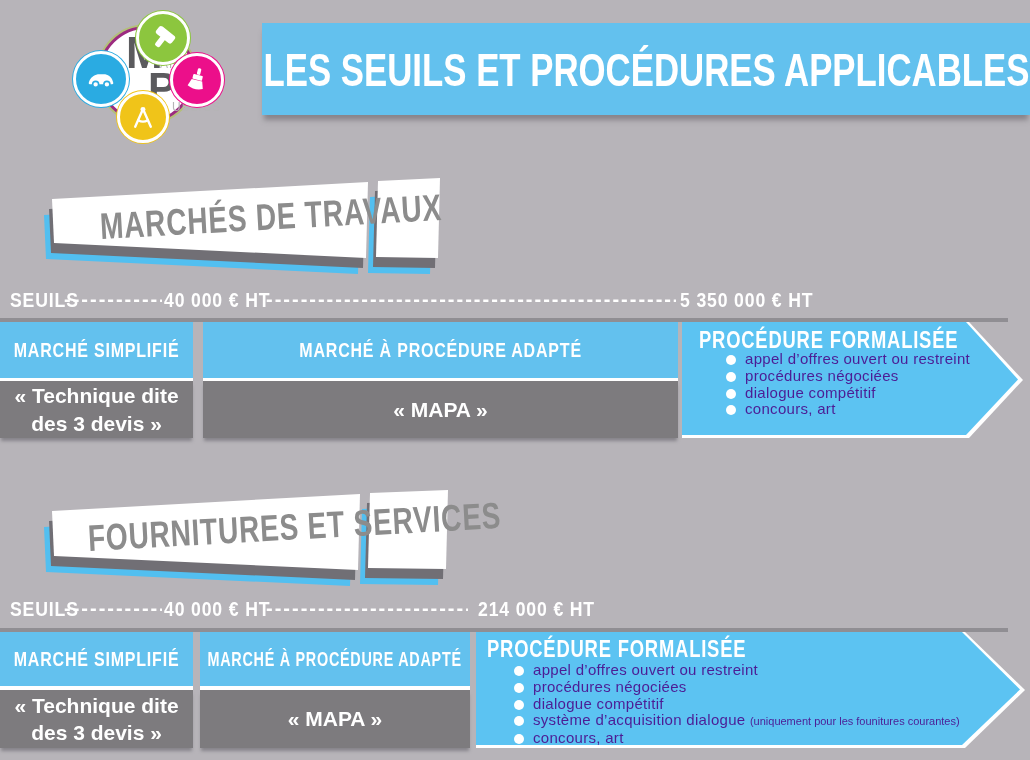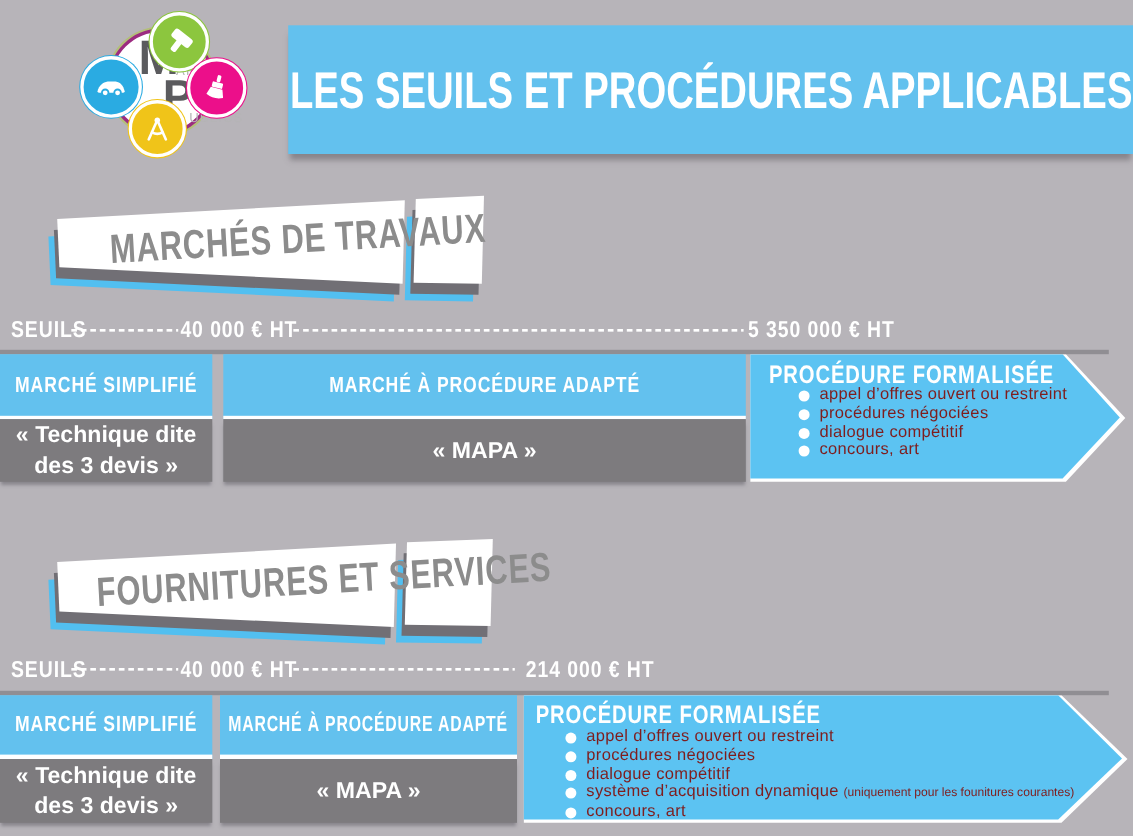--- a/index.html
+++ b/index.html
@@ -2,21 +2,21 @@
 <html><head>
 <meta charset="utf-8">
 <style>
   html,body { margin:0; padding:0; background:#9a979c; }
   .stage {
     position:relative; width:1030px; height:760px; overflow:hidden;
     background:#b7b4b9; font-family:"Liberation Sans", sans-serif;
   }
   
   .title-banner {
-    position:absolute; left:262px; top:23px; width:768px; height:117px;
+    position:absolute; left:262px; top:23px; width:768px; height:92px;
     background:#63c1ee; display:flex; align-items:center; justify-content:center;
     box-shadow:0 7px 5px -2px rgba(96,93,100,.55);
   }
   .title-text {
     color:#fff; font-weight:bold; font-size:47px; white-space:nowrap;
     transform:scaleX(0.74); letter-spacing:0px;
   }
   
   .logo { position:absolute; left:70px; top:5px; width:160px; height:145px; }
   .logo-circle {
@@ -68,21 +68,21 @@
     line-height:1.3; box-shadow:0 4px 3px -1px rgba(90,88,95,.5); text-align:center;
   }
   
   .arrow-svg { position:absolute; }
   .arrow-title {
     position:absolute; color:#fff; font-weight:bold; font-size:23px; white-space:nowrap;
     transform:scaleX(0.8); transform-origin:left center; letter-spacing:1px;
   }
   .arrow-list { position:absolute; margin:0; padding:0; list-style:none; }
   .arrow-list li {
-    color:#7f1d1d; font-size:15px; line-height:16.8px; white-space:nowrap;
+    color:#4c1d95; font-size:15px; line-height:16.8px; white-space:nowrap;
     padding-left:19px; position:relative; letter-spacing:.3px;
   }
   .arrow-list li::before {
     content:""; position:absolute; left:0; top:4px; width:10px; height:10px;
     border-radius:50%; background:#fff;
   }
   .note-small { font-size:11px; letter-spacing:0; }
 </style>
 </head>
 <body>
@@ -234,19 +234,19 @@
   <svg class="arrow-svg" style="left:476px; top:632px;" width="554" height="117" viewBox="0 0 554 117">
     <polygon points="0,0 489,0 549,58 489,116 0,116" fill="#fff"></polygon>
     <polygon points="0,0 486,0 544,57.5 486,113 0,113" fill="#5cc3f2"></polygon>
   </svg>
   <div class="arrow-title" style="left:487px; top:636px;">PROCÉDURE FORMALISÉE</div>
   <ul class="arrow-list" style="left:514px; top:662px;">
     <li>appel d’offres ouvert ou restreint</li>
     <li>procédures négociées</li>
     <li>dialogue compétitif</li>
     <li>
-      <span>système d’acquisition dynamique</span>
+      <span>système d’acquisition dialogue</span>
       <span class="note-small">(uniquement pour les founitures courantes)</span>
     </li>
     <li>concours, art</li>
   </ul>
 
 </div>
 
 </body></html>

